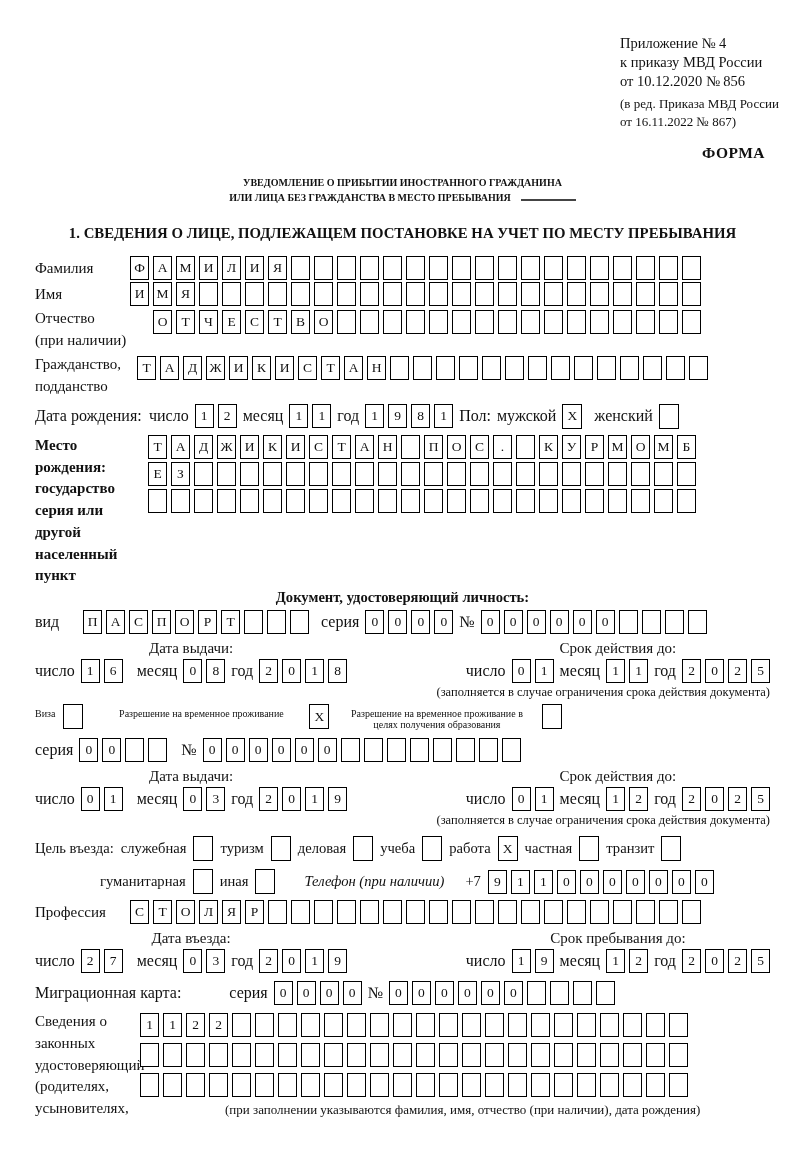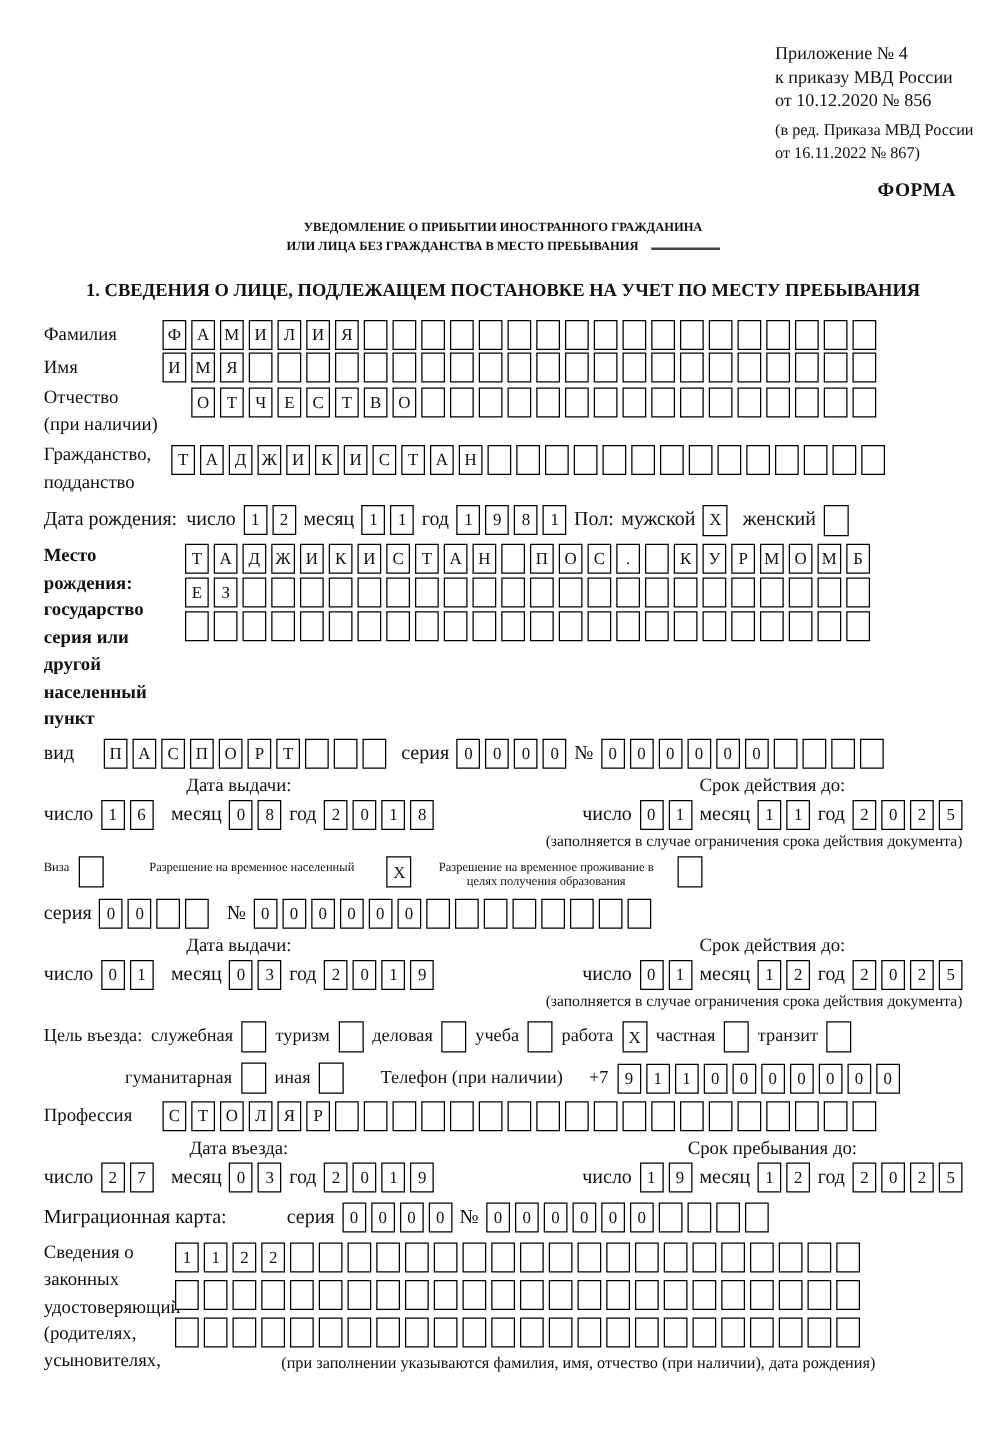--- a/index.html
+++ b/index.html
@@ -305,20 +305,21 @@
             <span class="cell"></span>
             <span class="cell"></span>
             <span class="cell"></span>
             <span class="cell"></span>
             <span class="cell"></span>
             <span class="cell"></span>
           </span>
       </span>
     </div>
 
+    <div style="text-align:center;font-weight:bold;font-size:14.6px;margin-top:2px;">Документ, удостоверяющий личность:</div>
 
     <div class="inline mt4">
       <span class="p-lbl" style="width:42px;">вид</span>
       <span class="cells">
           <span class="cell">П</span>
           <span class="cell">А</span>
           <span class="cell">С</span>
           <span class="cell">П</span>
           <span class="cell">О</span>
           <span class="cell">Р</span>
@@ -397,21 +398,21 @@
     </div>
     <div class="note">(заполняется в случае ограничения срока действия документа)</div>
 
 
     <div class="opts">
       <div class="opt">
         <span class="olbl">Виза</span>
         <span class="cell checkbox"></span>
       </div>
       <div class="opt" style="margin-left:8px;">
-        <span class="olbl wrap2">Разрешение на временное населенный</span>
+        <span class="olbl wrap2">Разрешение на временное проживание</span>
         <span class="cell checkbox">X</span>
       </div>
       <div class="opt">
         <span class="olbl wrap3">Разрешение на временное проживание в целях получения образования</span>
         <span class="cell checkbox"></span>
       </div>
     </div>
 
     <div class="inline mt8">
       <span class="p-lbl">серия</span>
@@ -504,21 +505,21 @@
       <span class="cell checkbox"></span>
       <span class="p-lbl">транзит</span>
       <span class="cell checkbox"></span>
     </div>
 
     <div class="purpose" style="margin-left:65px;">
       <span class="p-lbl">гуманитарная</span>
       <span class="cell checkbox"></span>
       <span class="p-lbl">иная</span>
       <span class="cell checkbox"></span>
-      <span class="p-lbl" style="margin-left:22px;">Телефон (при наличии)</span>
+      <span class="p-lbl" style="margin-left:22px;font-style:italic;">Телефон (при наличии)</span>
       <span class="p-lbl" style="margin-left:14px;">+7</span>
       <span class="cells">
           <span class="cell">9</span>
           <span class="cell">1</span>
           <span class="cell">1</span>
           <span class="cell">0</span>
           <span class="cell">0</span>
           <span class="cell">0</span>
           <span class="cell">0</span>
           <span class="cell">0</span>

